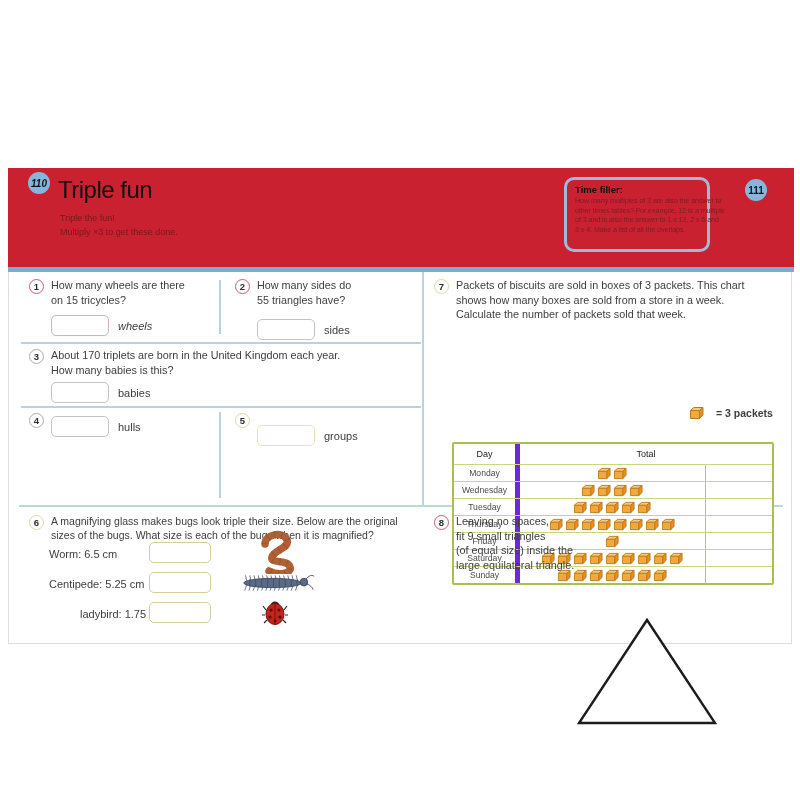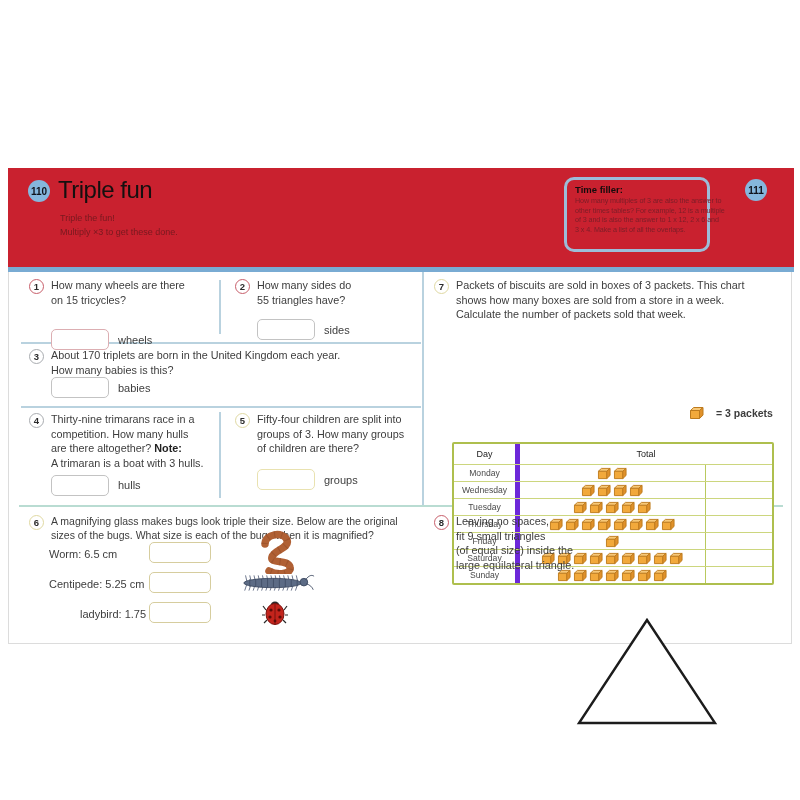--- a/index.html
+++ b/index.html
@@ -66,21 +66,21 @@
 
   .trifig { position:absolute; left:563px; top:344px; }
 </style>
 </head>
 <body>
 
 <div id="stage">
   <div class="page">
 
     <div class="redband">
-      <div class="pgnum" style="left:20px; top:12px;">110</div>
+      <div class="pgnum" style="left:20px; top:4px;font-style:italic;">110</div>
       <div class="title">Triple fun</div>
       <div class="subtitle">
         <div>Triple the fun!</div>
         <div>Multiply ×3 to get these done.</div>
       </div>
       <div class="timefiller">
         <div class="tf-title">Time filler:</div>
         <div class="tf-line">How many multiples of 3 are also the answer to</div>
         <div class="tf-line">other times tables? For example, 12 is a multiple</div>
         <div class="tf-line">of 3 and is also the answer to 1 x 12, 2 x 6 and</div>
@@ -98,21 +98,21 @@
       <div class="vline" style="left:210px; top:140px; height:86px;"></div>
       <div class="vline" style="left:413px; top:0px; height:234px;"></div>
       <div class="tealline" style="left:10px; top:233px; width:764px;"></div>
 
       <div class="q" style="left:20px; top:6px;">
         <span class="qnum red">1</span>
         <div class="qtext">
           <div>How many wheels are there</div>
           <div>on 15 tricycles?</div>
         </div>
-        <div class="ansrow" style="margin-top:22px;">
+        <div class="ansrow" style="margin-top:8px;font-style:italic;">
           <span class="abox pink"></span>
           <span class="alabel">wheels</span>
         </div>
       </div>
 
       <div class="q" style="left:226px; top:6px;">
         <span class="qnum red">2</span>
         <div class="qtext">
           <div>How many sides do</div>
           <div>55 triangles have?</div>
@@ -122,47 +122,36 @@
           <span class="alabel">sides</span>
         </div>
       </div>
 
       <div class="q" style="left:20px; top:76px;">
         <span class="qnum grey">3</span>
         <div class="qtext">
           <div>About 170 triplets are born in the United Kingdom each year.</div>
           <div>How many babies is this?</div>
         </div>
-        <div class="ansrow" style="align-items:center;">
+        <div class="ansrow" style="margin-top:5px;align-items:center;">
           <span class="abox grey"></span>
           <span class="alabel">babies</span>
         </div>
       </div>
 
       <div class="q" style="left:20px; top:140px;">
         <span class="qnum grey">4</span>
-        <div class="qtext">
-          <div>Thirty-nine trimarans race in a</div>
-          <div>competition. How many hulls</div>
-          <div><span>are there altogether? </span><b>Note:</b></div>
-          <div>A trimaran is a boat with 3 hulls.</div>
-        </div>
         <div class="ansrow" style="margin-top:4px;">
           <span class="abox grey"></span>
           <span class="alabel">hulls</span>
         </div>
       </div>
 
       <div class="q" style="left:226px; top:140px;">
         <span class="qnum cream">5</span>
-        <div class="qtext">
-          <div>Fifty-four children are split into</div>
-          <div>groups of 3. How many groups</div>
-          <div>of children are there?</div>
-        </div>
         <div class="ansrow" style="margin-top:13px;">
           <span class="abox cream"></span>
           <span class="alabel">groups</span>
         </div>
       </div>
 
       <div class="q" style="left:425px; top:6px;">
         <span class="qnum cream">7</span>
         <div class="qtext">
           <div>Packets of biscuits are sold in boxes of 3 packets. This chart</div>

